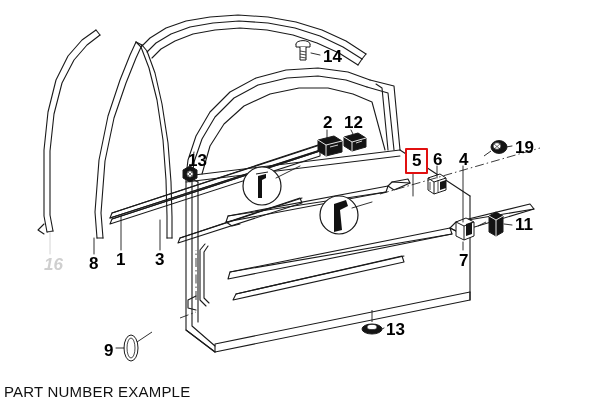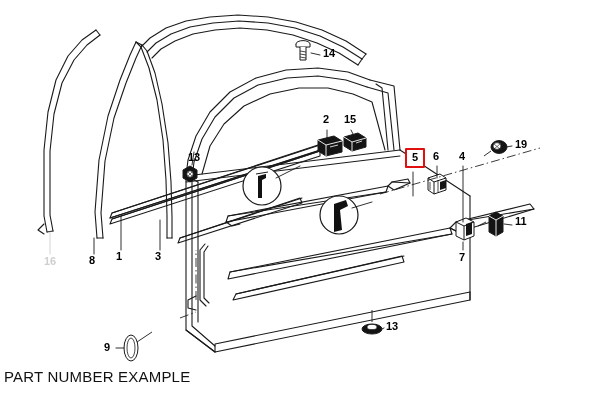--- a/index.html
+++ b/index.html
@@ -29,45 +29,46 @@
     height: 400px;
     display: block;
   }
   .caption-bar {
     position: absolute;
     left: 0;
     top: 368px;
     width: 492px;
     height: 32px;
     display: flex;
-    align-items: flex-start;
+    align-items: flex-end;
     padding-left: 4px;
     box-sizing: border-box;
   }
   .caption-text {
     font-family: "Liberation Sans", sans-serif;
     font-size: 15px;
     letter-spacing: 0.2px;
     color: #111111;
     white-space: nowrap;
   }
   
   .callout {
     position: absolute;
     font-family: "Liberation Sans", sans-serif;
     font-weight: bold;
-    font-size: 11px;
+    font-size: 17px;
     line-height: 1;
     color: #000000;
     white-space: nowrap;
     text-align: right;
   }
   .callout.faded {
     color: #cfcfcf;
     font-weight: bold;
+    font-style: italic;
   }
   .callout.highlighted {
     border: 2px solid #e11010;
     padding: 2px 5px 3px 5px;
     background: #ffffff;
     border-radius: 1px;
   }
 </style>
 </head>
 <body>
@@ -295,20 +296,20 @@
   <div class="callout highlighted" style="left:405px; top:148px;">5</div>
   <div class="callout" style="left:433px; top:151px;">6</div>
   <div class="callout" style="left:459px; top:252px;">7</div>
   <div class="callout" style="left:89px; top:255px;">8</div>
   <div class="callout" style="left:104px; top:342px;">9</div>
   <div class="callout" style="left:515px; top:139px;">19</div>
   <div class="callout" style="left:515px; top:216px;">11</div>
   <div class="callout" style="left:386px; top:321px;">13</div>
   <div class="callout" style="left:188px; top:152px;">13</div>
   <div class="callout" style="left:323px; top:48px;">14</div>
-  <div class="callout" style="left:344px; top:114px;">15</div>
+  <div class="callout" style="left:344px; top:114px;">12</div>
   <div class="callout faded" style="left:44px; top:256px;">16</div>
 
   <div class="caption-bar">
     <span class="caption-text">PART NUMBER EXAMPLE</span>
   </div>
 
 </div>
 
 </body></html>

